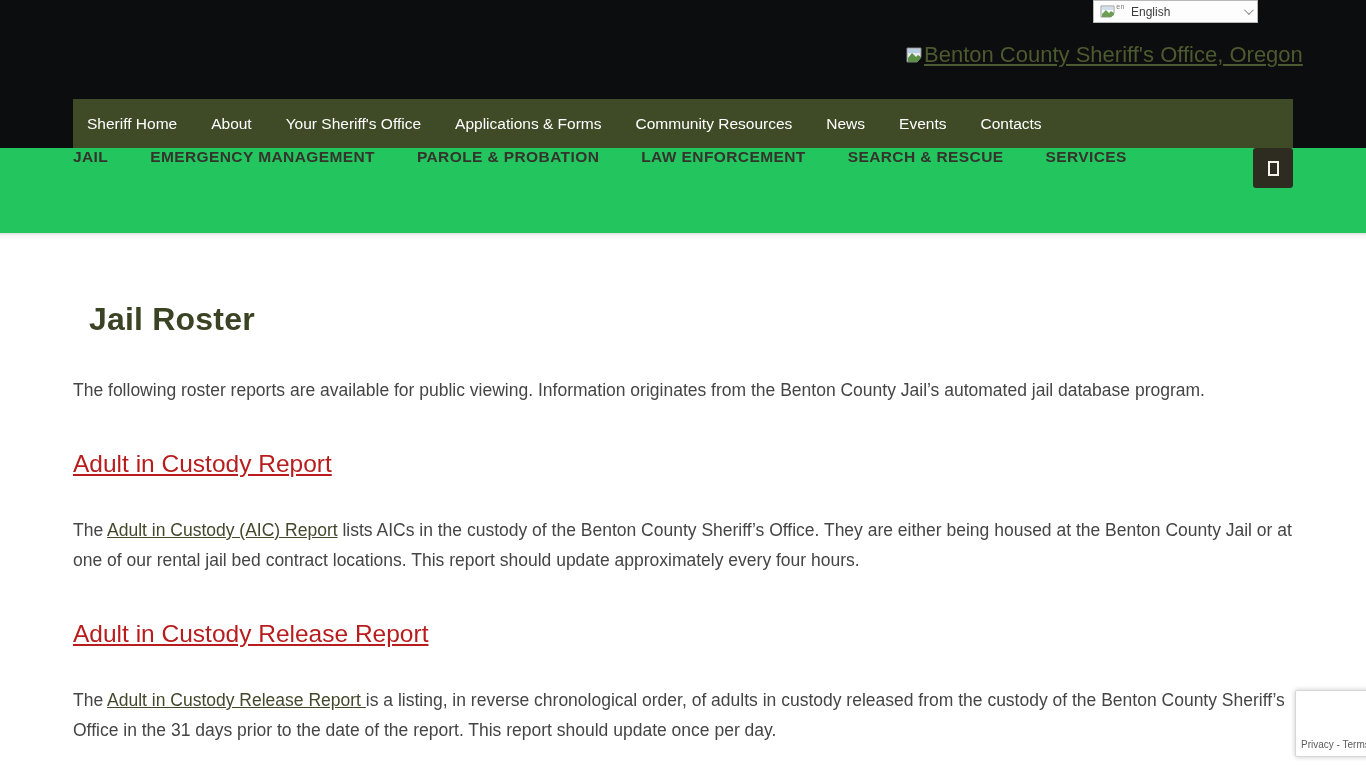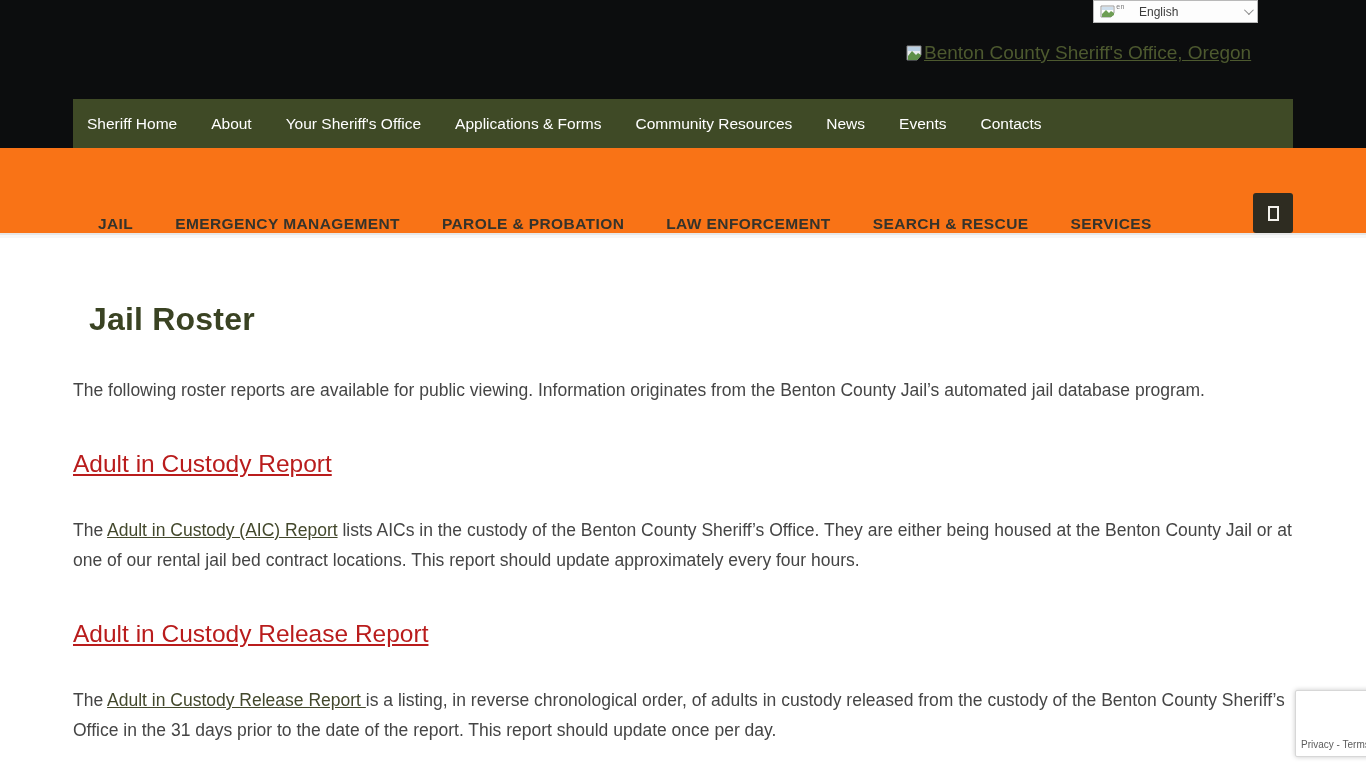--- a/index.html
+++ b/index.html
@@ -10,61 +10,61 @@
   .top-header {
     position: absolute; top: 0; left: 0; width: 1366px; height: 148px;
     background: #0c0d0e;
   }
 
   
   .translate-box {
     position: absolute; top: 0; right: 108px; width: 165px; height: 23px;
     background: #fdfdfd; border: 1px solid #b9b9b9;
     display: flex; align-items: center; padding: 0 6px;
-    font-size: 12px; color: #3c3c3c; cursor: pointer; gap: 8px;
+    font-size: 12px; color: #3c3c3c; cursor: pointer;
   }
   .translate-broken-img { position: relative; width: 17px; height: 13px; margin-right: 4px; flex: 0 0 auto; }
   .translate-broken-img svg { display: block; }
   .icon-alt-text {
     position: absolute; top: -2px; right: -8px;
     font-size: 7px; color: #7a7a7a; letter-spacing: 0.5px;
   }
   .translate-label { margin-left: 10px; }
   .translate-chevron {
     margin-left: auto; width: 7px; height: 7px;
     border-right: 1.5px solid #8a8a8a; border-bottom: 1.5px solid #8a8a8a;
     transform: rotate(45deg) translateY(-2px);
   }
 
   
   .logo-link {
     position: absolute; top: 42px; left: 906px;
     display: flex; align-items: center;
-    color: #4d592f; font-size: 19px; text-decoration: underline; cursor: pointer;
+    color: #4d592f; font-size: 22px; text-decoration: underline; cursor: pointer;
     white-space: nowrap;
   }
   .logo-broken-img { width: 17px; height: 17px; margin-right: 1px; }
 
   
   .primary-nav {
     position: absolute; left: 73px; bottom: 0; width: 1220px; height: 49px;
     background: #3f4a26;
     display: flex; align-items: center; gap: 34px; padding-left: 14px;
   }
   .primary-nav a {
     color: #ffffff; font-size: 15.5px; text-decoration: none; cursor: pointer;
     white-space: nowrap;
   }
 
   
   .secondary-nav {
     position: absolute; top: 148px; left: 0; width: 1366px; height: 87px;
-    background: #f97316; border-bottom: 2px solid #e7e7e7;
+    background: #22c55e; border-bottom: 2px solid #e7e7e7;
     box-shadow: 0 3px 0 rgba(0,0,0,0.03);
-    display: flex; align-items: flex-end; gap: 42px; padding-left: 98px;
+    display: flex; align-items: flex-start; gap: 42px; padding-left: 73px;
   }
   .secondary-nav a {
     color: #35332b; font-size: 15.5px; font-weight: bold; letter-spacing: 0.4px;
     text-decoration: none; cursor: pointer; white-space: nowrap;
   }
   .search-button {
     margin-left: auto; margin-right: 73px;
     width: 40px; height: 40px; background: #2e2c21; border: none; border-radius: 3px;
     display: flex; align-items: center; justify-content: center; cursor: pointer;
   }

